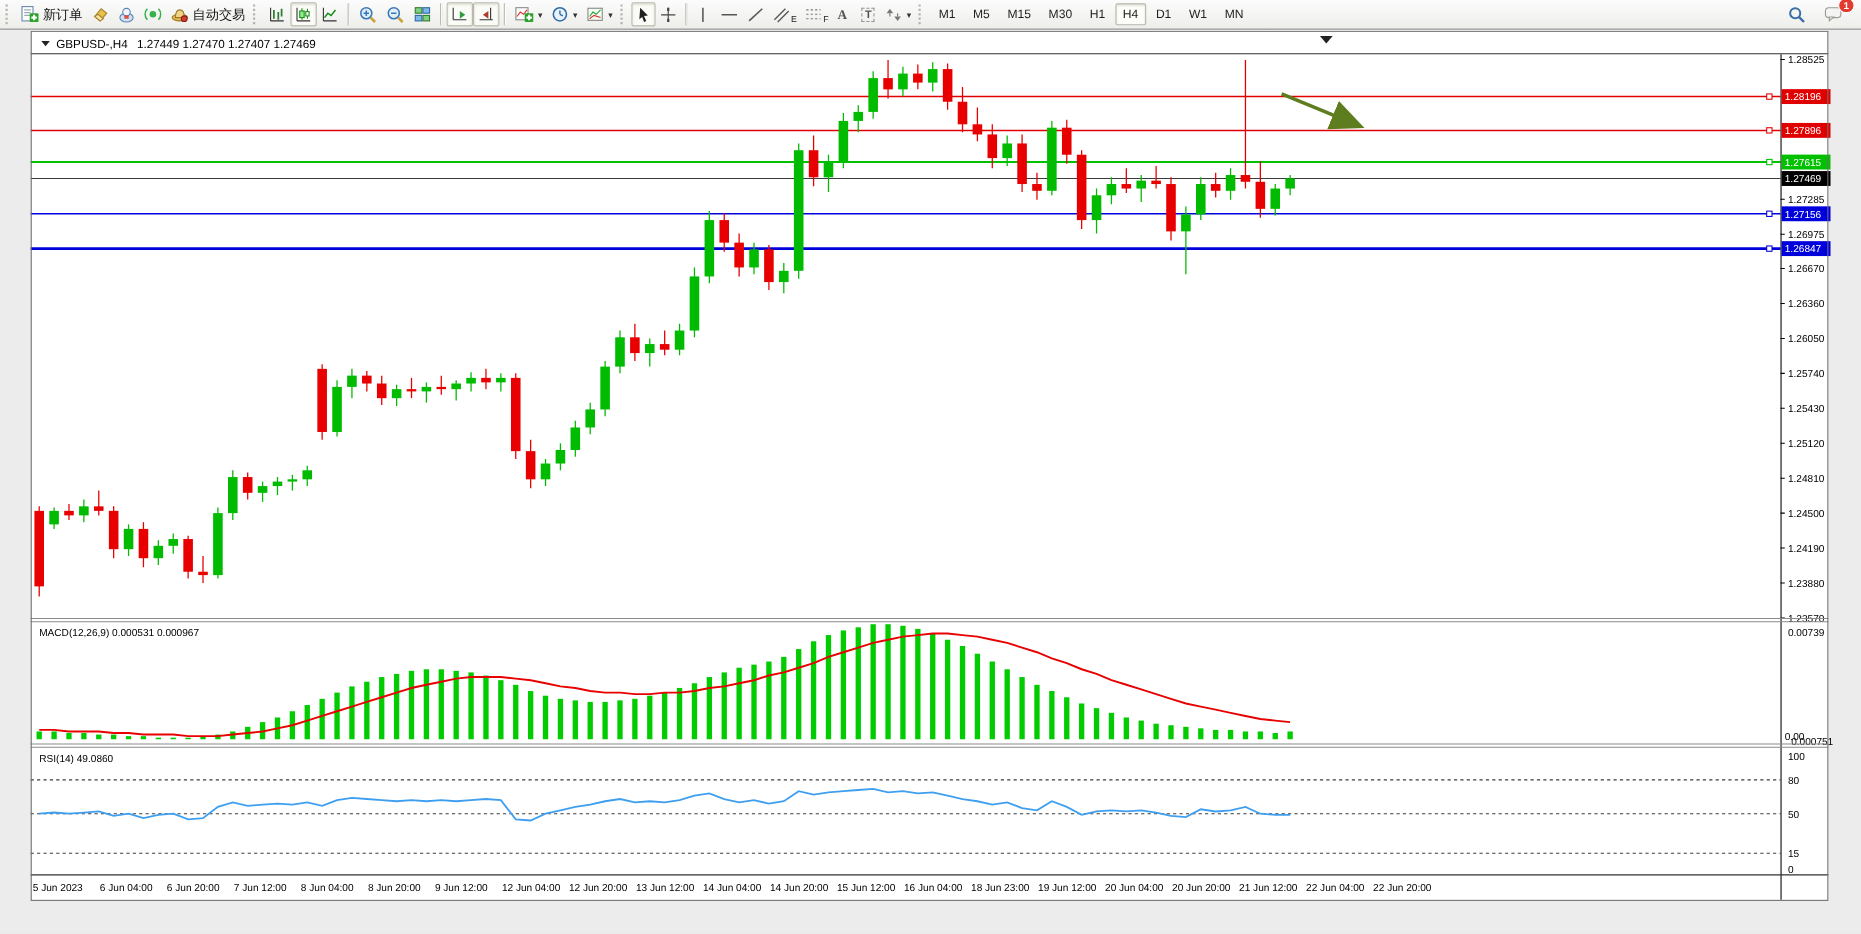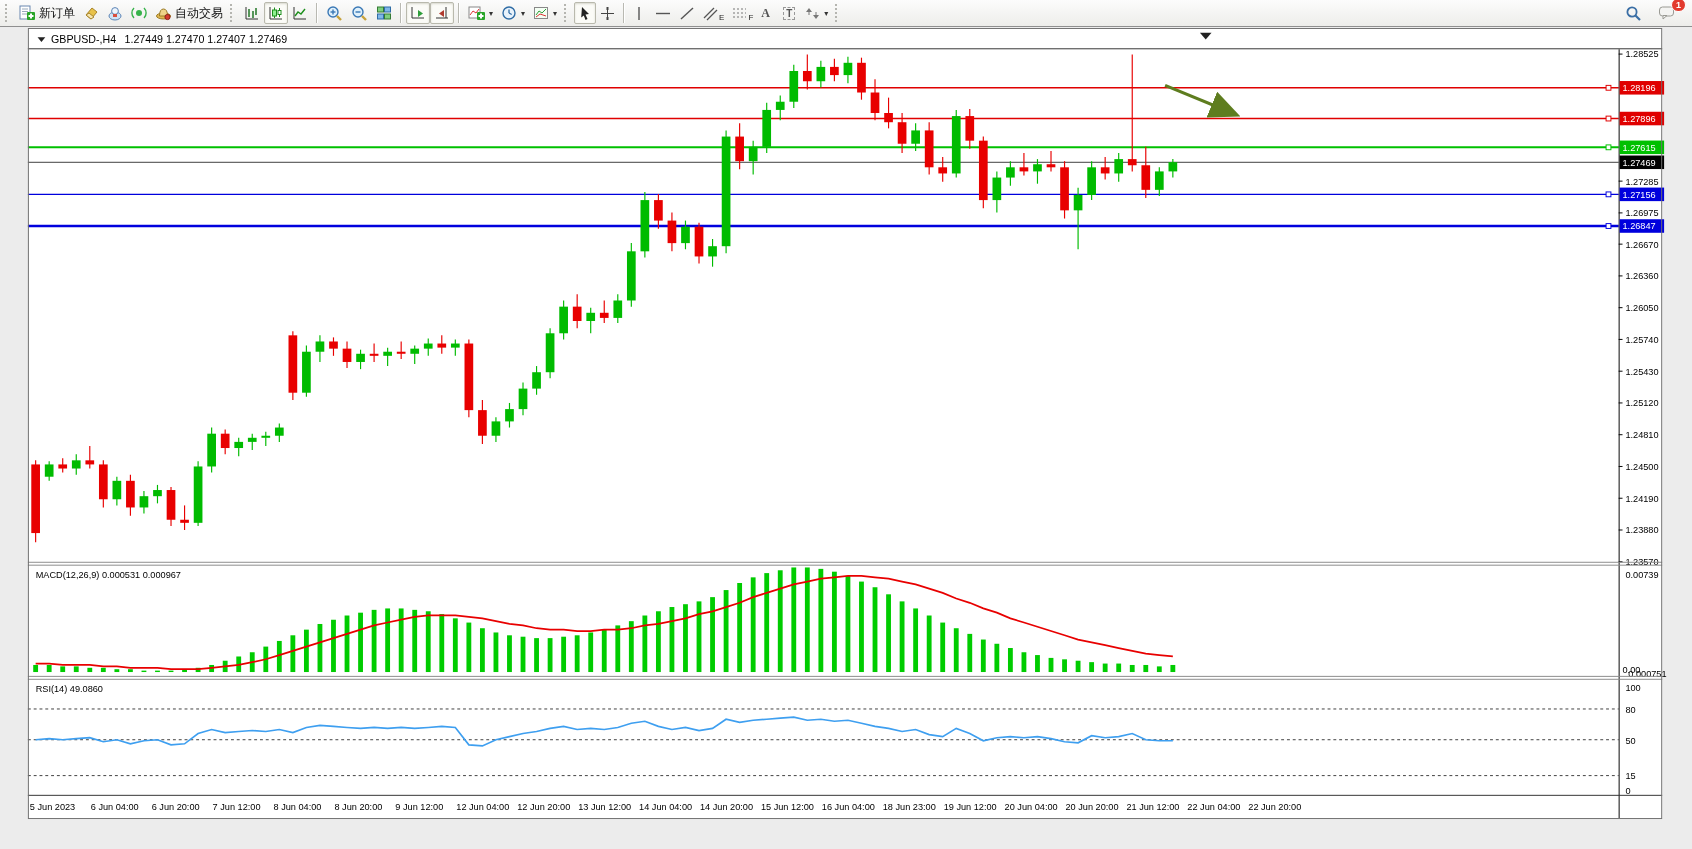--- a/index.html
+++ b/index.html
@@ -242,20 +242,31 @@
         <polygon points="4,2 7,6 1,6" fill="#777"></polygon>
         <polygon points="11,13 14,9 8,9" fill="#777"></polygon>
         <line x1="4" y1="6" x2="4" y2="9" stroke="#777"></line>
           <line x1="11" y1="6" x2="11" y2="9" stroke="#777"></line>
       </svg>
       <span class="dd">▾</span>
     </button>
 
     <div class="grip"></div>
 
+    <div id="tf-group">
+        <button class="tf-btn">M1</button>
+        <button class="tf-btn">M5</button>
+        <button class="tf-btn">M15</button>
+        <button class="tf-btn">M30</button>
+        <button class="tf-btn">H1</button>
+        <button class="tf-btn pressed">H4</button>
+        <button class="tf-btn">D1</button>
+        <button class="tf-btn">W1</button>
+        <button class="tf-btn">MN</button>
+      </div>
 
     <div id="tb-right">
       <button class="tb-btn">
         <svg width="17" height="17" viewBox="0 0 17 17">
           <circle cx="7" cy="7" r="4.6" fill="none" stroke="#3a6ea5" stroke-width="1.8"></circle>
           <line x1="10.5" y1="10.5" x2="15" y2="15" stroke="#3a6ea5" stroke-width="2.2"></line>
         </svg>
       </button>
       <button class="tb-btn" id="notif">
         <svg width="18" height="16" viewBox="0 0 18 16">

